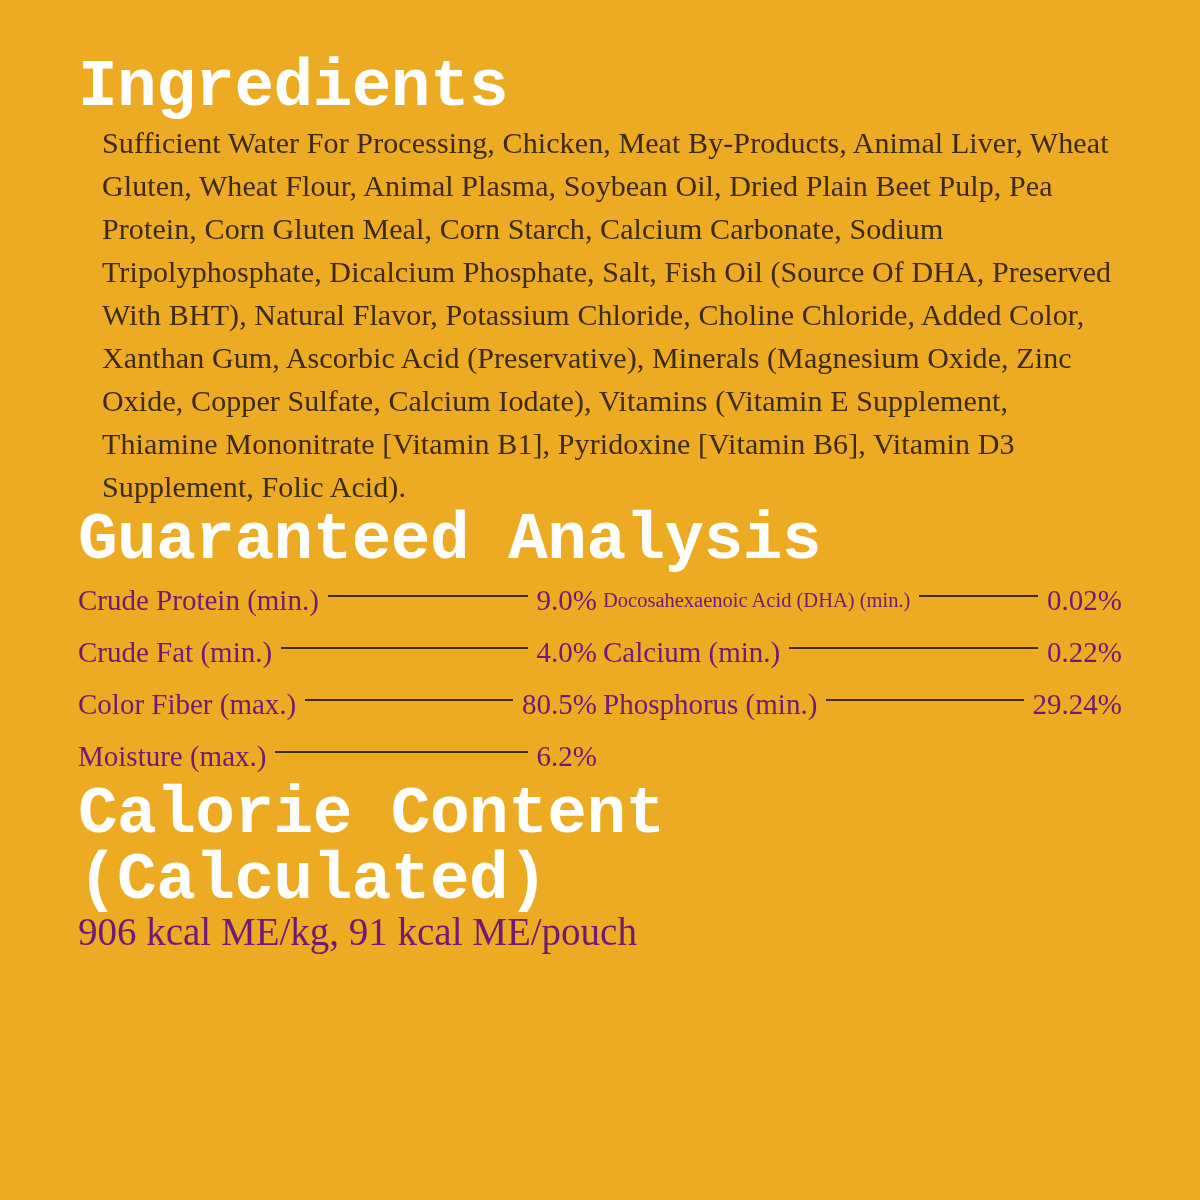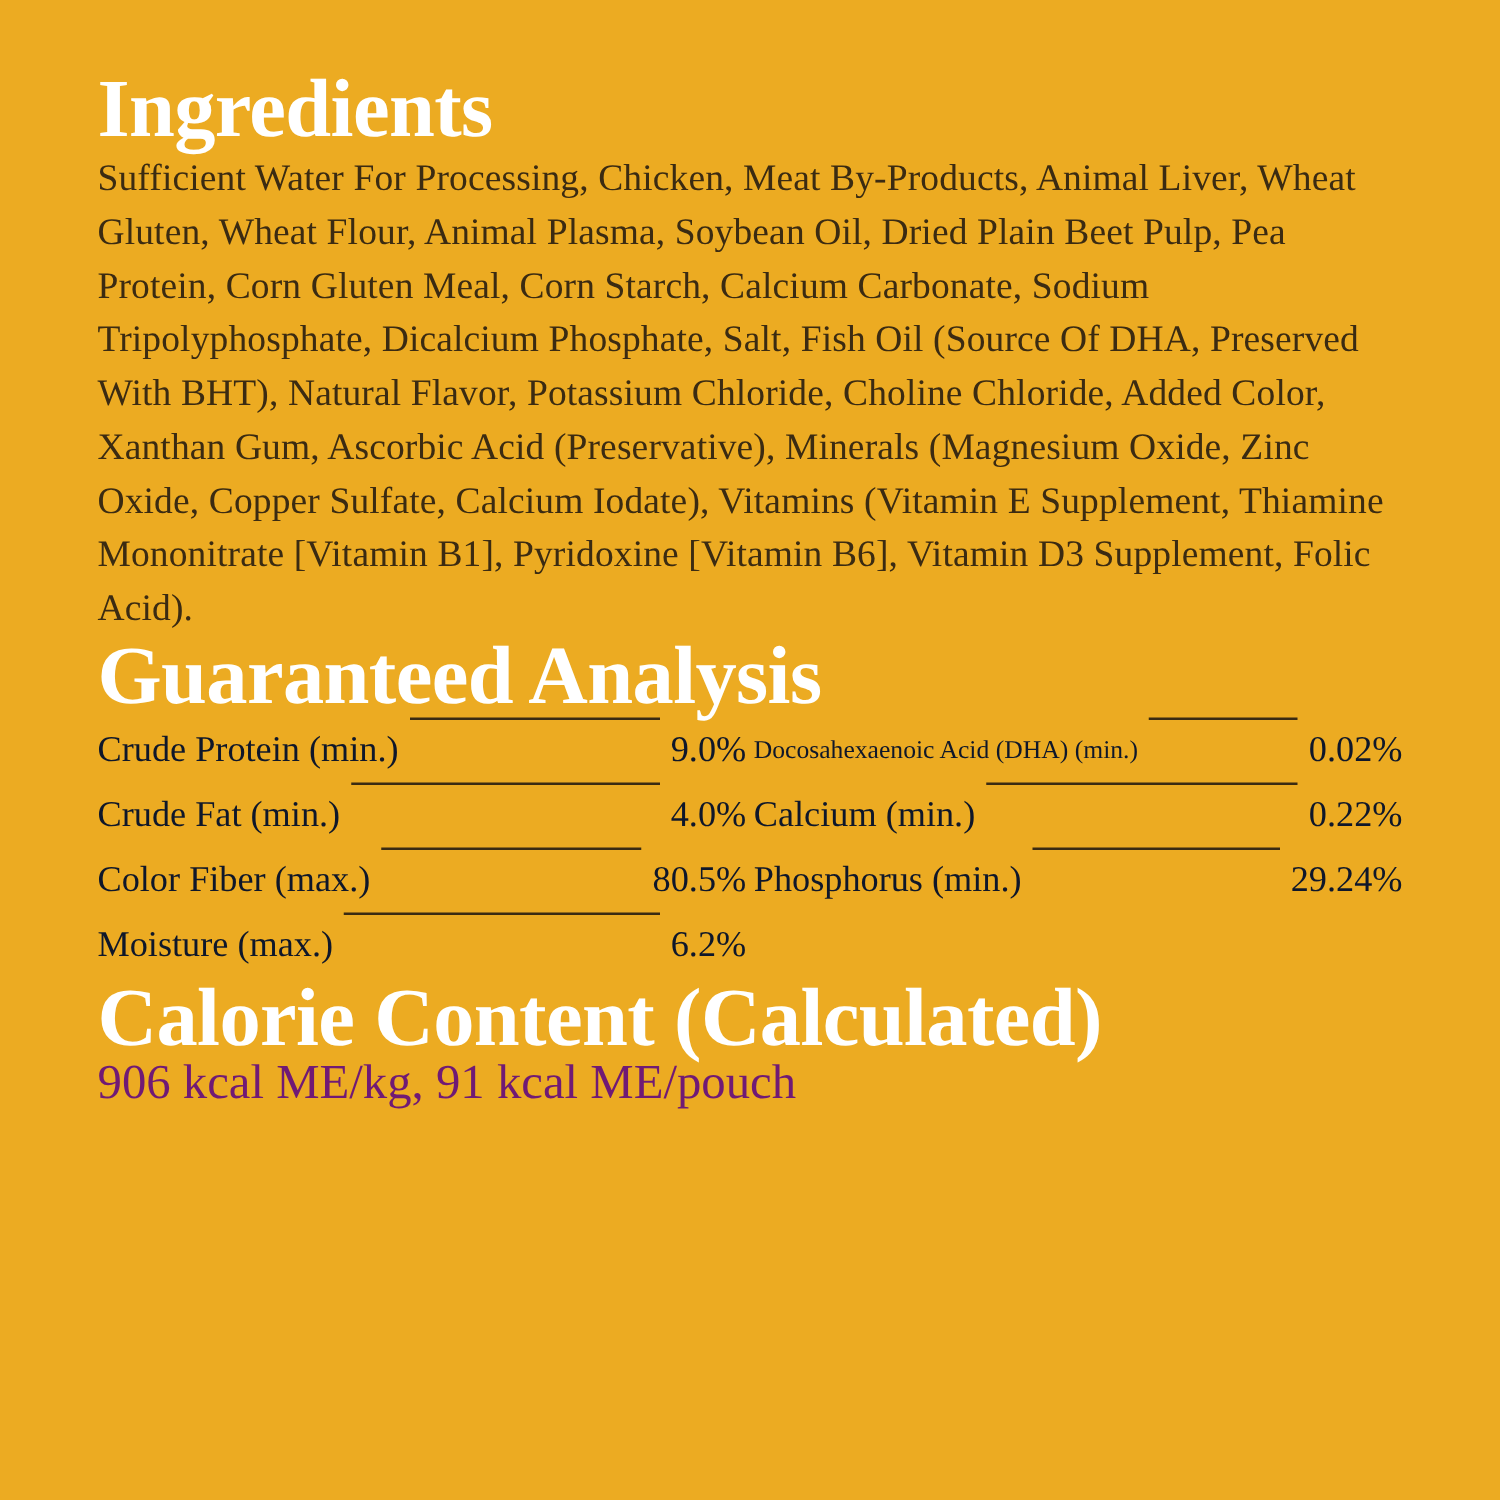--- a/index.html
+++ b/index.html
@@ -16,57 +16,58 @@
   .page {
     position: relative;
     width: 1200px;
     height: 1200px;
     box-sizing: border-box;
     padding: 55px 78px 0 78px;
   }
   h1.section-title {
     margin: 0;
     color: #ffffff;
-    font-family: Liberation Serif, serif;
+    font-family: Liberation Mono, monospace;
     font-weight: bold;
     font-size: 66px;
     line-height: 1.0;
     letter-spacing: -0.5px;
   }
   .ingredients-title {
     font-size: 66px;
     margin-bottom: 22px;
   }
   .ingredients-body {
     color: #3b2b12;
     font-size: 30px;
     line-height: 43px;
     letter-spacing: 0.1px;
     max-width: 1045px;
+    margin-left: 24px;
   }
   .ga-title {
     font-size: 62px;
     margin-top: 30px;
     margin-bottom: 20px;
   }
   .ga-wrap {
     display: flex;
     flex-direction: row;
     gap: 0px;
   }
   .ga-col {
     width: 50%;
   }
   .ga-col.right {
     padding-left: 6px;
   }
   .ga-row {
     display: flex;
-    align-items: flex-start;
-    color: #0f172a;
+    align-items: center;
+    color: #701a75;
     font-size: 29px;
     line-height: 52px;
     white-space: nowrap;
   }
   .ga-row .nut {
     flex: 0 0 auto;
   }
   .ga-row .nut.small {
     font-size: 20.5px;
     font-family: Liberation Serif, serif;

